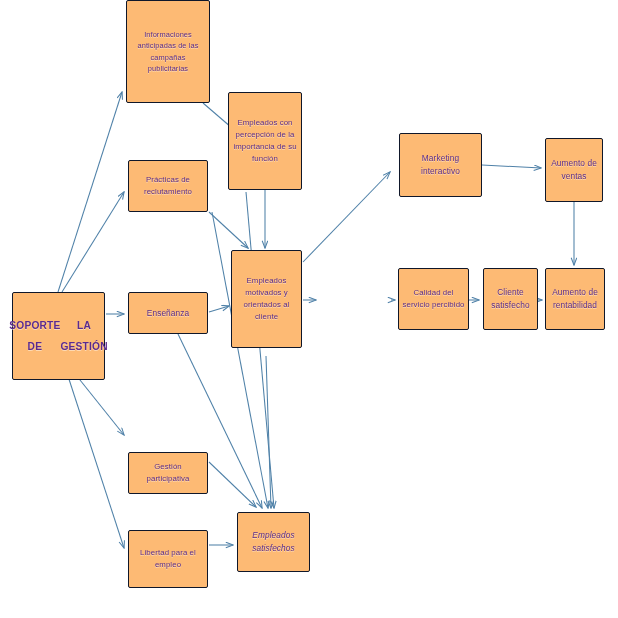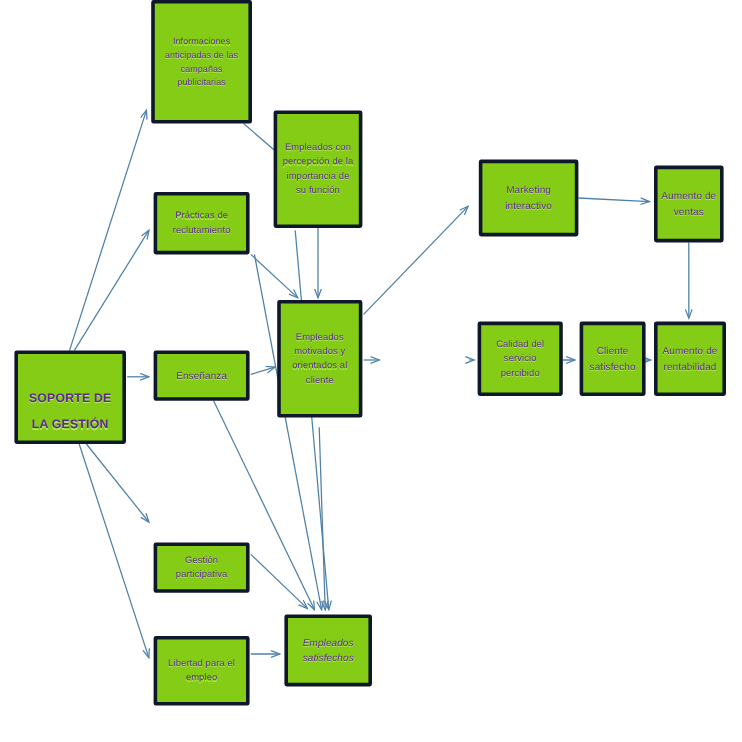--- a/index.html
+++ b/index.html
@@ -7,22 +7,22 @@
   body{
     width:618px;height:618px;
     font-family:"Liberation Sans", sans-serif;
     overflow:hidden;
   }
   #canvas{position:relative;width:618px;height:618px;background:#ffffff;}
   #edges{position:absolute;left:0;top:0;width:618px;height:618px;}
   .node{
     position:absolute;
     box-sizing:border-box;
-    background:#84cc16;
-    border:3px solid #0f172a;
+    background:#fdba74;
+    border:1px solid #0f172a;
     border-radius:2px;
     display:flex;
     align-items:center;
     justify-content:center;
     text-align:center;
     color:#5a2d8a;
     line-height:1.55;
     letter-spacing:.1px;
     padding:2px 3px;
     z-index:2;
@@ -75,21 +75,21 @@
 
       <path d="M 212,212 L 268,508"></path>
       <path d="M 178,334 L 262,508"></path>
       <path d="M 246,192 L 274,508"></path>
       <path d="M 266,356 L 271,508"></path>
       <path d="M 209,462 L 256,507"></path>
       <path d="M 209,545 L 233,545"></path>
     </g>
   </svg>
 
-  <div class="node root" style="left:12px;top:292px;width:93px;height:78px;flex-direction:column;justify-content:flex-end;">
+  <div class="node root" style="left:12px;top:292px;width:93px;height:88px;flex-direction:row;">
     <span>SOPORTE DE</span>
     <span>LA GESTIÓN</span>
   </div>
 
   <div class="node fs7" style="left:126px;top:0px;width:84px;height:103px;">
     <span>Informaciones anticipadas de las campañas publicitarias</span>
   </div>
 
   <div class="node fs75" style="left:128px;top:160px;width:80px;height:52px;align-items:center;">
     <span>Prácticas de reclutamiento</span>

